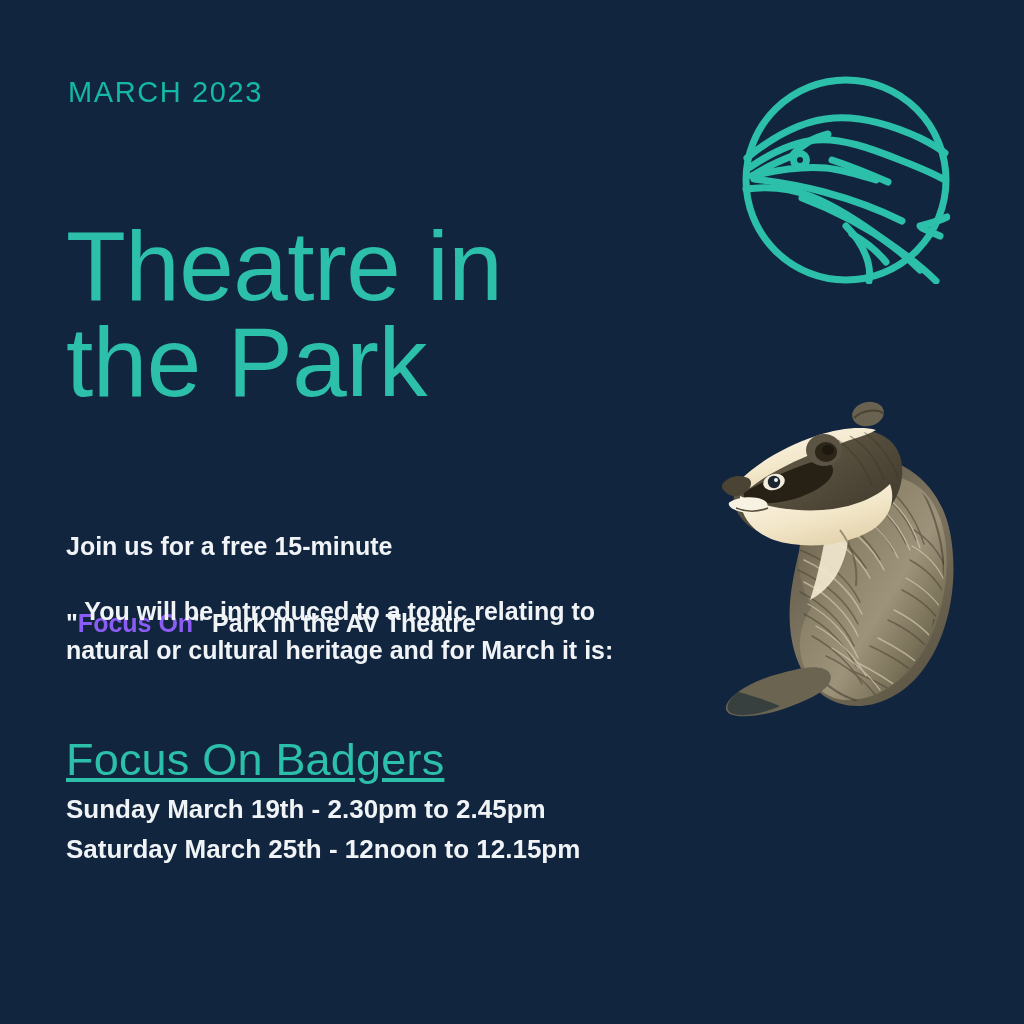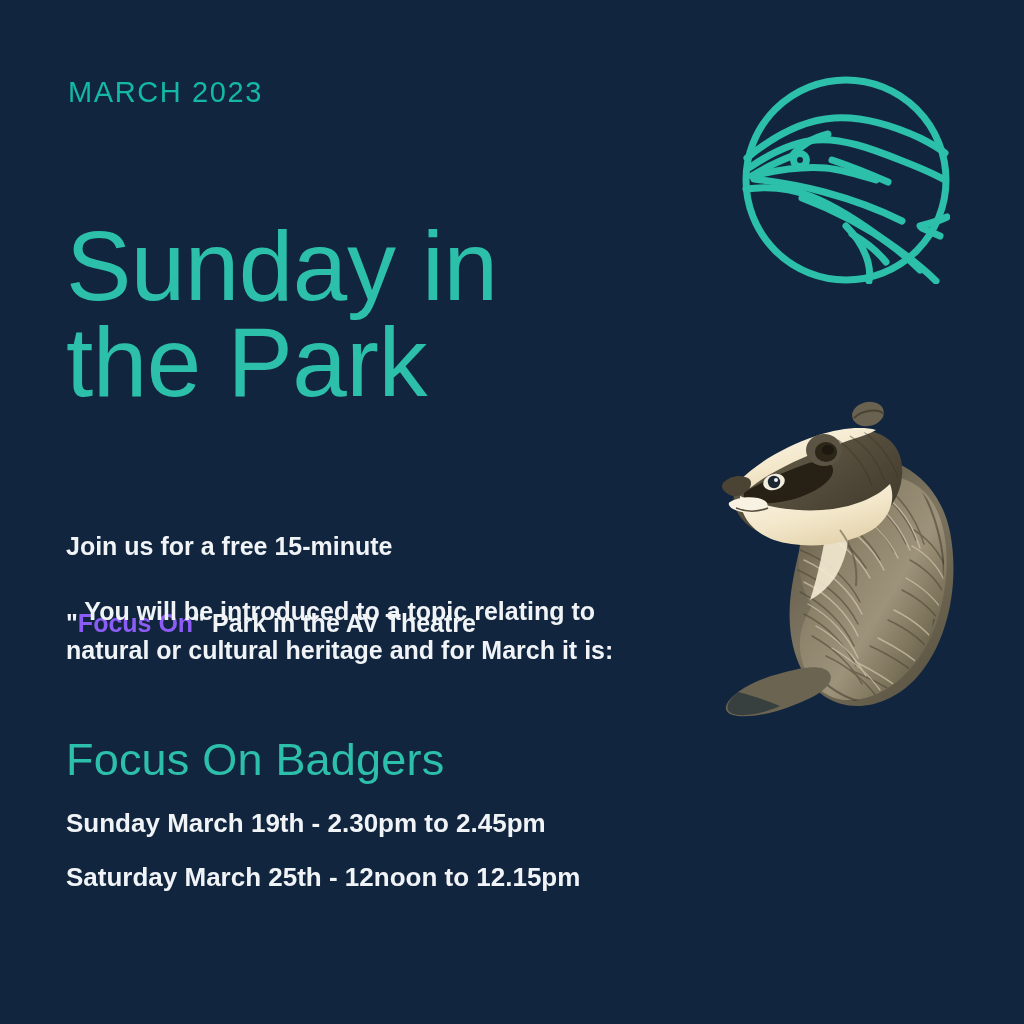--- a/index.html
+++ b/index.html
@@ -63,36 +63,37 @@
   #focus-heading {
     position: absolute;
     left: 66px;
     top: 700px;
     color: #2cbfa9;
     font-size: 45px;
     font-weight: 400;
     line-height: 1;
     letter-spacing: 0.2px;
     white-space: nowrap;
+    text-decoration: underline;
   }
 
   
   #sessions {
     position: absolute;
     left: 66px;
     top: 790px;
     list-style: none;
     margin: 0;
     padding: 0;
     color: #f1f4f7;
     font-size: 26px;
     line-height: 1.52;
     font-weight: 600;
   }
-  #sessions li { white-space: nowrap; margin-top: 14px; }
+  #sessions li { white-space: nowrap; }
 
   
   #logo {
     position: absolute;
     left: 742px;
     top: 76px;
     width: 208px;
     height: 208px;
   }
 
@@ -105,21 +106,21 @@
     height: 360px;
   }
 </style>
 </head>
 <body>
 
 <div id="poster">
 
   <div id="eyebrow">MARCH 2023</div>
 
-  <h1 id="title">Sunday in
+  <h1 id="title">Theatre in
 the Park</h1>
 
   <div id="logo">
     <svg viewBox="0 0 208 208" width="208" height="208">
       <g fill="none" stroke="#2cbfa9" stroke-width="7" stroke-linecap="round" stroke-linejoin="round">
         <circle cx="104" cy="104" r="100"></circle>
 
         <path d="M7 92 C 30 76, 52 66, 74 64 C 100 62, 128 72, 158 84 C 176 91, 192 98, 201 103"></path>
 
         <path d="M5 82 C 34 58, 62 44, 92 42 C 122 40, 152 50, 178 62 C 190 68, 198 73, 203 77"></path>

